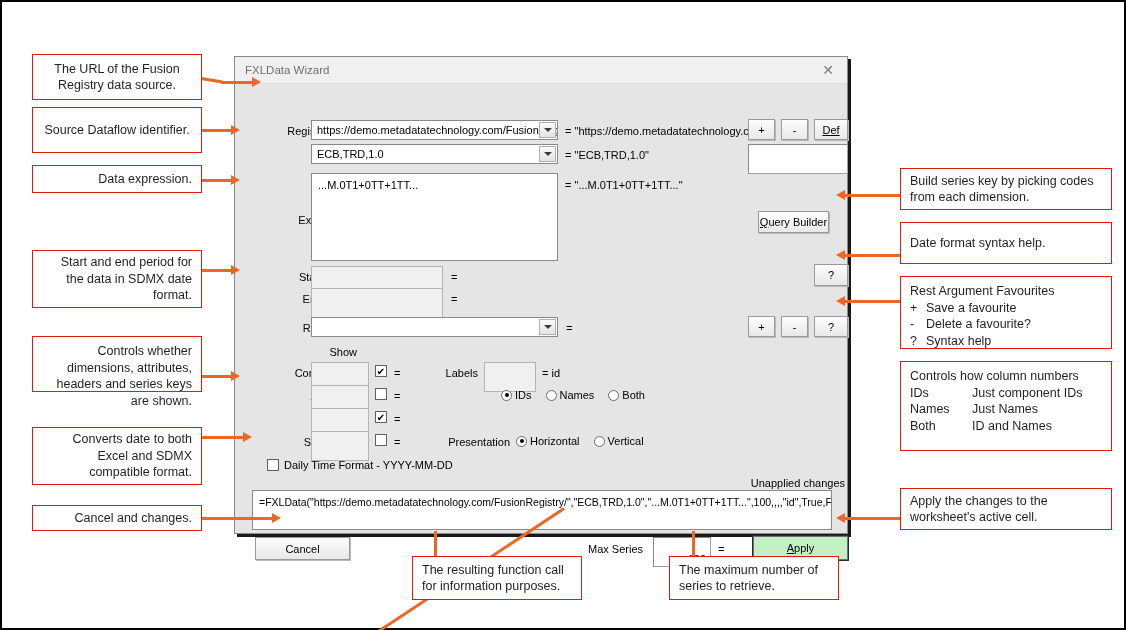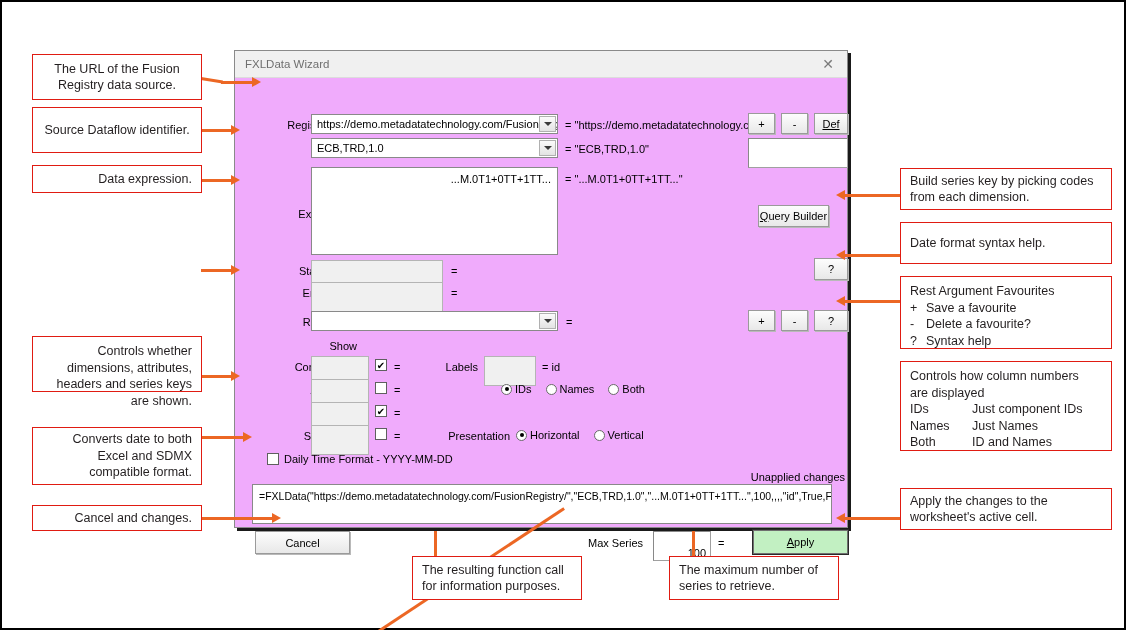--- a/index.html
+++ b/index.html
@@ -52,24 +52,24 @@
   .conn-v { width: 2.5px; }
   .arrow-r, .arrow-l, .arrow-u, .arrow-d {
     position: absolute; width: 0; height: 0; z-index: 26;
   }
   .arrow-r { border-top: 5.5px solid transparent; border-bottom: 5.5px solid transparent; border-left: 9px solid #ec6724; }
   .arrow-l { border-top: 5.5px solid transparent; border-bottom: 5.5px solid transparent; border-right: 9px solid #ec6724; }
 
   
   #dialog {
     position: absolute;
-    left: 232px; top: 48px;
+    left: 232px; top: 54px;
     width: 614px; height: 478px;
     box-sizing: border-box;
-    background: #f0abfc;
+    background: #e5e5e5;
     border: 1px solid #8a8a8a;
     box-shadow: 3px 3px 0 0 #1a1a1a;
     z-index: 10;
     font-size: 11px;
     color: #000;
   }
   #titlebar {
     height: 26px;
     background: #f0f0f0;
     border-bottom: 1px solid #dcdcdc;
@@ -224,20 +224,23 @@
   </div>
 
   <div class="callout center" style="left:30px; top:105px; width:170px; height:46px; display:flex; align-items:center; justify-content:center;">
     <span>Source Dataflow identifier.</span>
   </div>
 
   <div class="callout right-align" style="left:30px; top:163px; width:170px; height:28px; display:flex; align-items:center; justify-content:flex-end;">
     <span>Data expression.</span>
   </div>
 
+  <div class="callout right-align" style="left:30px; top:248px; width:170px; height:58px; display:flex; align-items:center; justify-content:flex-end;">
+    <span>Start and end period for the data in SDMX date format.</span>
+  </div>
 
   <div class="callout right-align" style="left:30px; top:334px; width:170px; height:56px; display:flex; align-items:flex-start; justify-content:flex-end;">
     <span>Controls whether dimensions, attributes, headers and series keys are shown.</span>
   </div>
 
   <div class="callout right-align" style="left:30px; top:425px; width:170px; height:58px; display:flex; align-items:center; justify-content:flex-end;">
     <span>Converts date to both Excel and SDMX compatible format.</span>
   </div>
 
   <div class="callout right-align" style="left:30px; top:503px; width:170px; height:26px; display:flex; align-items:center; justify-content:flex-end;">
@@ -263,21 +266,20 @@
       <span>Delete a favourite?</span>
     </div>
     <div class="bulletrow">
       <span class="b">?</span>
       <span>Syntax help</span>
     </div>
   </div>
 
   <div class="callout left-align" style="left:898px; top:359px; width:212px; height:90px;">
     <div>Controls how column numbers</div>
-    <div>are displayed</div>
     <div class="kvrow">
       <span class="k">IDs</span>
       <span class="v">Just component IDs</span>
     </div>
     <div class="kvrow">
       <span class="k">Names</span>
       <span class="v">Just Names</span>
     </div>
     <div class="kvrow">
       <span class="k">Both</span>
@@ -371,21 +373,21 @@
         <span class="arrow-box">
             <i class="caret"></i>
           </span>
       </div>
       <div class="lbl" style="left:330px; top:65px;">= "ECB,TRD,1.0"</div>
       <div class="tb" style="left:513px; top:60px; width:100px; height:20px;">
         <span></span>
       </div>
 
       <div class="lbl r" style="left:0px; top:130px; width:122px;">Expression*</div>
-      <div class="ta" style="left:76px; top:89px; width:247px; height:88px;text-align:right;">
+      <div class="ta" style="left:76px; top:89px; width:247px; height:88px;">
         <span>...M.0T1+0TT+1TT...</span>
       </div>
       <div class="lbl" style="left:330px; top:95px;">= "...M.0T1+0TT+1TT..."</div>
       <div class="btn" style="left:523px; top:127px; width:71px; height:22px;">
         <span><u>Q</u><span>uery Builder</span></span>
       </div>
 
       <div class="lbl r" style="left:0px; top:187px; width:122px;">Start Period</div>
       <div class="tb disabled" style="left:76px; top:182px; width:132px; height:20px;">
         <span></span>

